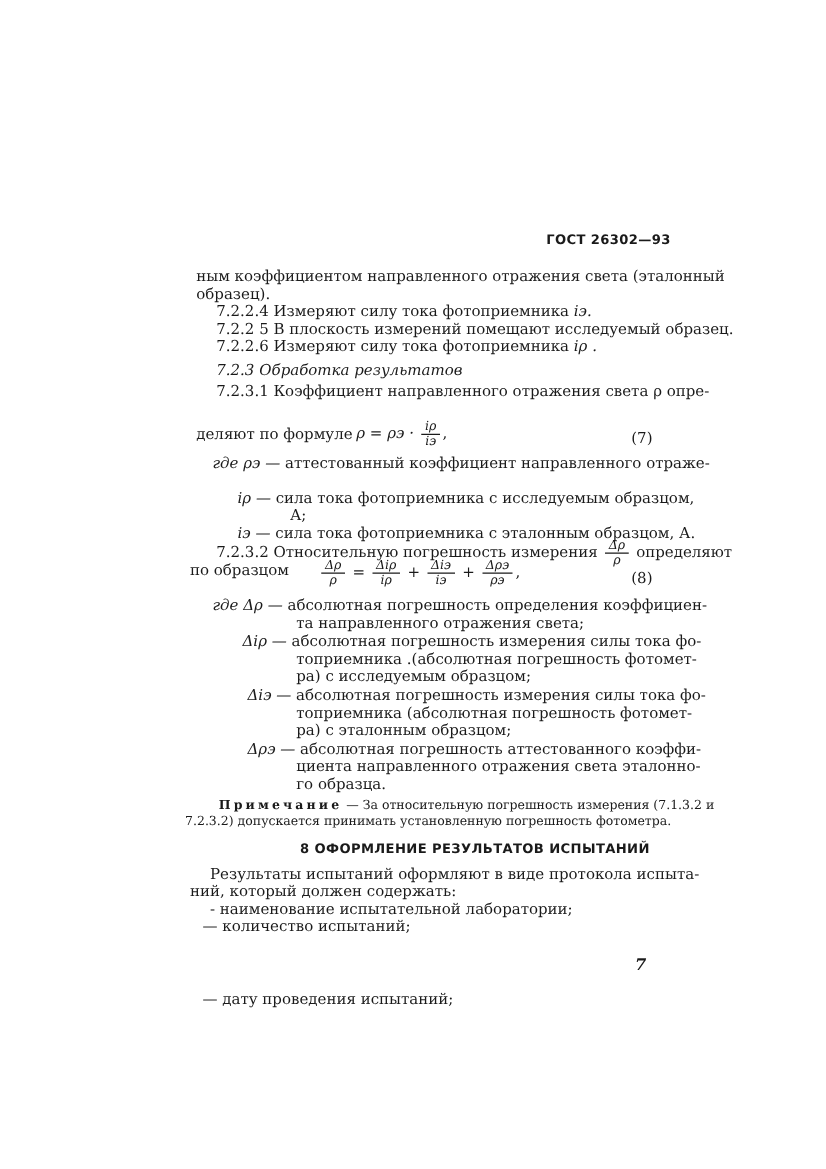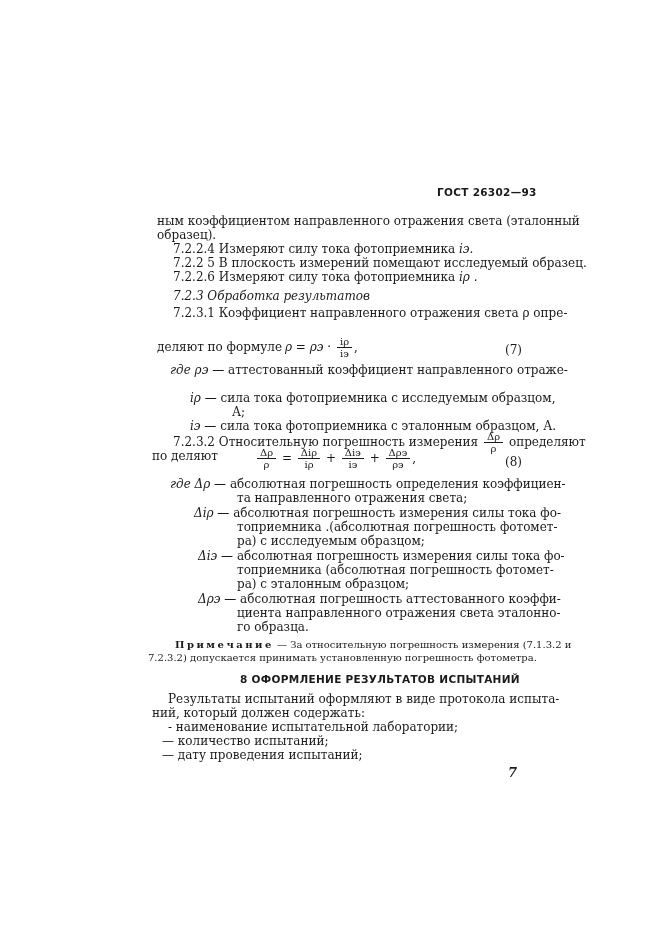--- a/index.html
+++ b/index.html
@@ -6,21 +6,21 @@
     body {
       width: 661px; height: 935px; background: #ffffff; position: relative; overflow: hidden;
       font-family: "DejaVu Serif", serif; color: #1a1a1a;
     }
     .page { position: absolute; left: 0; top: 0; width: 661px; height: 797px; }
     .hdr { position: absolute; left: 437px; top: 186px; font-family: "DejaVu Sans", sans-serif; font-weight: bold; font-size: 10.5px; letter-spacing: 0.3px; }
     .line { position: absolute; font-size: 12px; white-space: nowrap; line-height: 14px; }
     .it { font-style: italic; text-align: center; }
     .small { font-size: 10px; }
     .num { position: absolute; font-size: 12px; }
-    .frac { display: inline-block; vertical-align: middle; text-align: center; font-size: 10px; line-height: 11px; margin: 0 2px; }
+    .frac { display: inline-block; vertical-align: middle; text-align: center; font-style: italic; font-size: 10px; line-height: 11px; margin: 0 2px; }
     .frac .n { display: block; border-bottom: 1px solid #1a1a1a; padding: 0 3px; }
     .frac .d { display: block; padding: 0 3px; }
     .h8 { position: absolute; left: 240px; top: 646px; font-family: "DejaVu Sans", sans-serif; font-weight: bold; font-size: 10.5px; letter-spacing: 0.3px; }
     .spaced { letter-spacing: 2.5px; font-weight: bold; }
     .pnum { position: absolute; left: 508px; top: 736px; font-style: italic; font-weight: bold; font-size: 13px; }
   </style>
 </head>
 <body>
 
 <div class="page">
@@ -45,21 +45,21 @@
   <div class="line" style="left:170px;top:363px;"><span class="it">где  ρэ —</span> <span>аттестованный коэффициент направленного отраже-</span></div>
   <div class="line" style="left:190px;top:391px;"><span class="it">iρ —</span> <span>сила тока фотоприемника с исследуемым  образцом,</span></div>
   <div class="line" style="left:232px;top:405px;">А;</div>
   <div class="line" style="left:190px;top:419px;"><span class="it">iэ  —</span> <span>сила тока фотоприемника с эталонным образцом, А.</span></div>
 
   <div class="line" style="left:173px;top:431px;">
     <span>7.2.3.2 Относительную погрешность измерения</span>
     <span class="frac"><span class="n">Δρ</span><span class="d">ρ</span></span>
     <span>определяют</span>
   </div>
-  <div class="line" style="left:152px;top:449px;">по деляют</div>
+  <div class="line" style="left:152px;top:449px;">по образцом</div>
 
   <div class="line" style="left:255px;top:447px;">
     <span class="frac"><span class="n">Δρ</span><span class="d">ρ</span></span>
     <span>=</span>
     <span class="frac"><span class="n">Δiρ</span><span class="d">iρ</span></span>
     <span>+</span>
     <span class="frac"><span class="n">Δiэ</span><span class="d">iэ</span></span>
     <span>+</span>
     <span class="frac"><span class="n">Δρэ</span><span class="d">ρэ</span></span><span>,</span>
   </div>
@@ -79,16 +79,16 @@
 
   <div class="line small" style="left:175px;top:638px;"><span class="spaced">Примечание</span><span> — За относительную погрешность  измерения  (7.1.3.2  и</span></div>
   <div class="line small" style="left:148px;top:651px;">7.2.3.2) допускается принимать установленную погрешность фотометра.</div>
 
   <div class="h8" style="top:673px;">8 ОФОРМЛЕНИЕ РЕЗУЛЬТАТОВ ИСПЫТАНИЙ</div>
 
   <div class="line" style="left:168px;top:692px;">Результаты испытаний оформляют в виде  протокола  испыта-</div>
   <div class="line" style="left:152px;top:706px;">ний, который должен содержать:</div>
   <div class="line" style="left:168px;top:720px;">- наименование испытательной лаборатории;</div>
   <div class="line" style="left:162px;top:734px;">— количество испытаний;</div>
-  <div class="line" style="left:162px;top:748px;">— дату проведения испытаний;</div>
+  <div class="line" style="left:162px;top:792px;">— дату проведения испытаний;</div>
 
   <div class="pnum" style="top:765px;">7</div>
 </div>
 
 </body></html>

